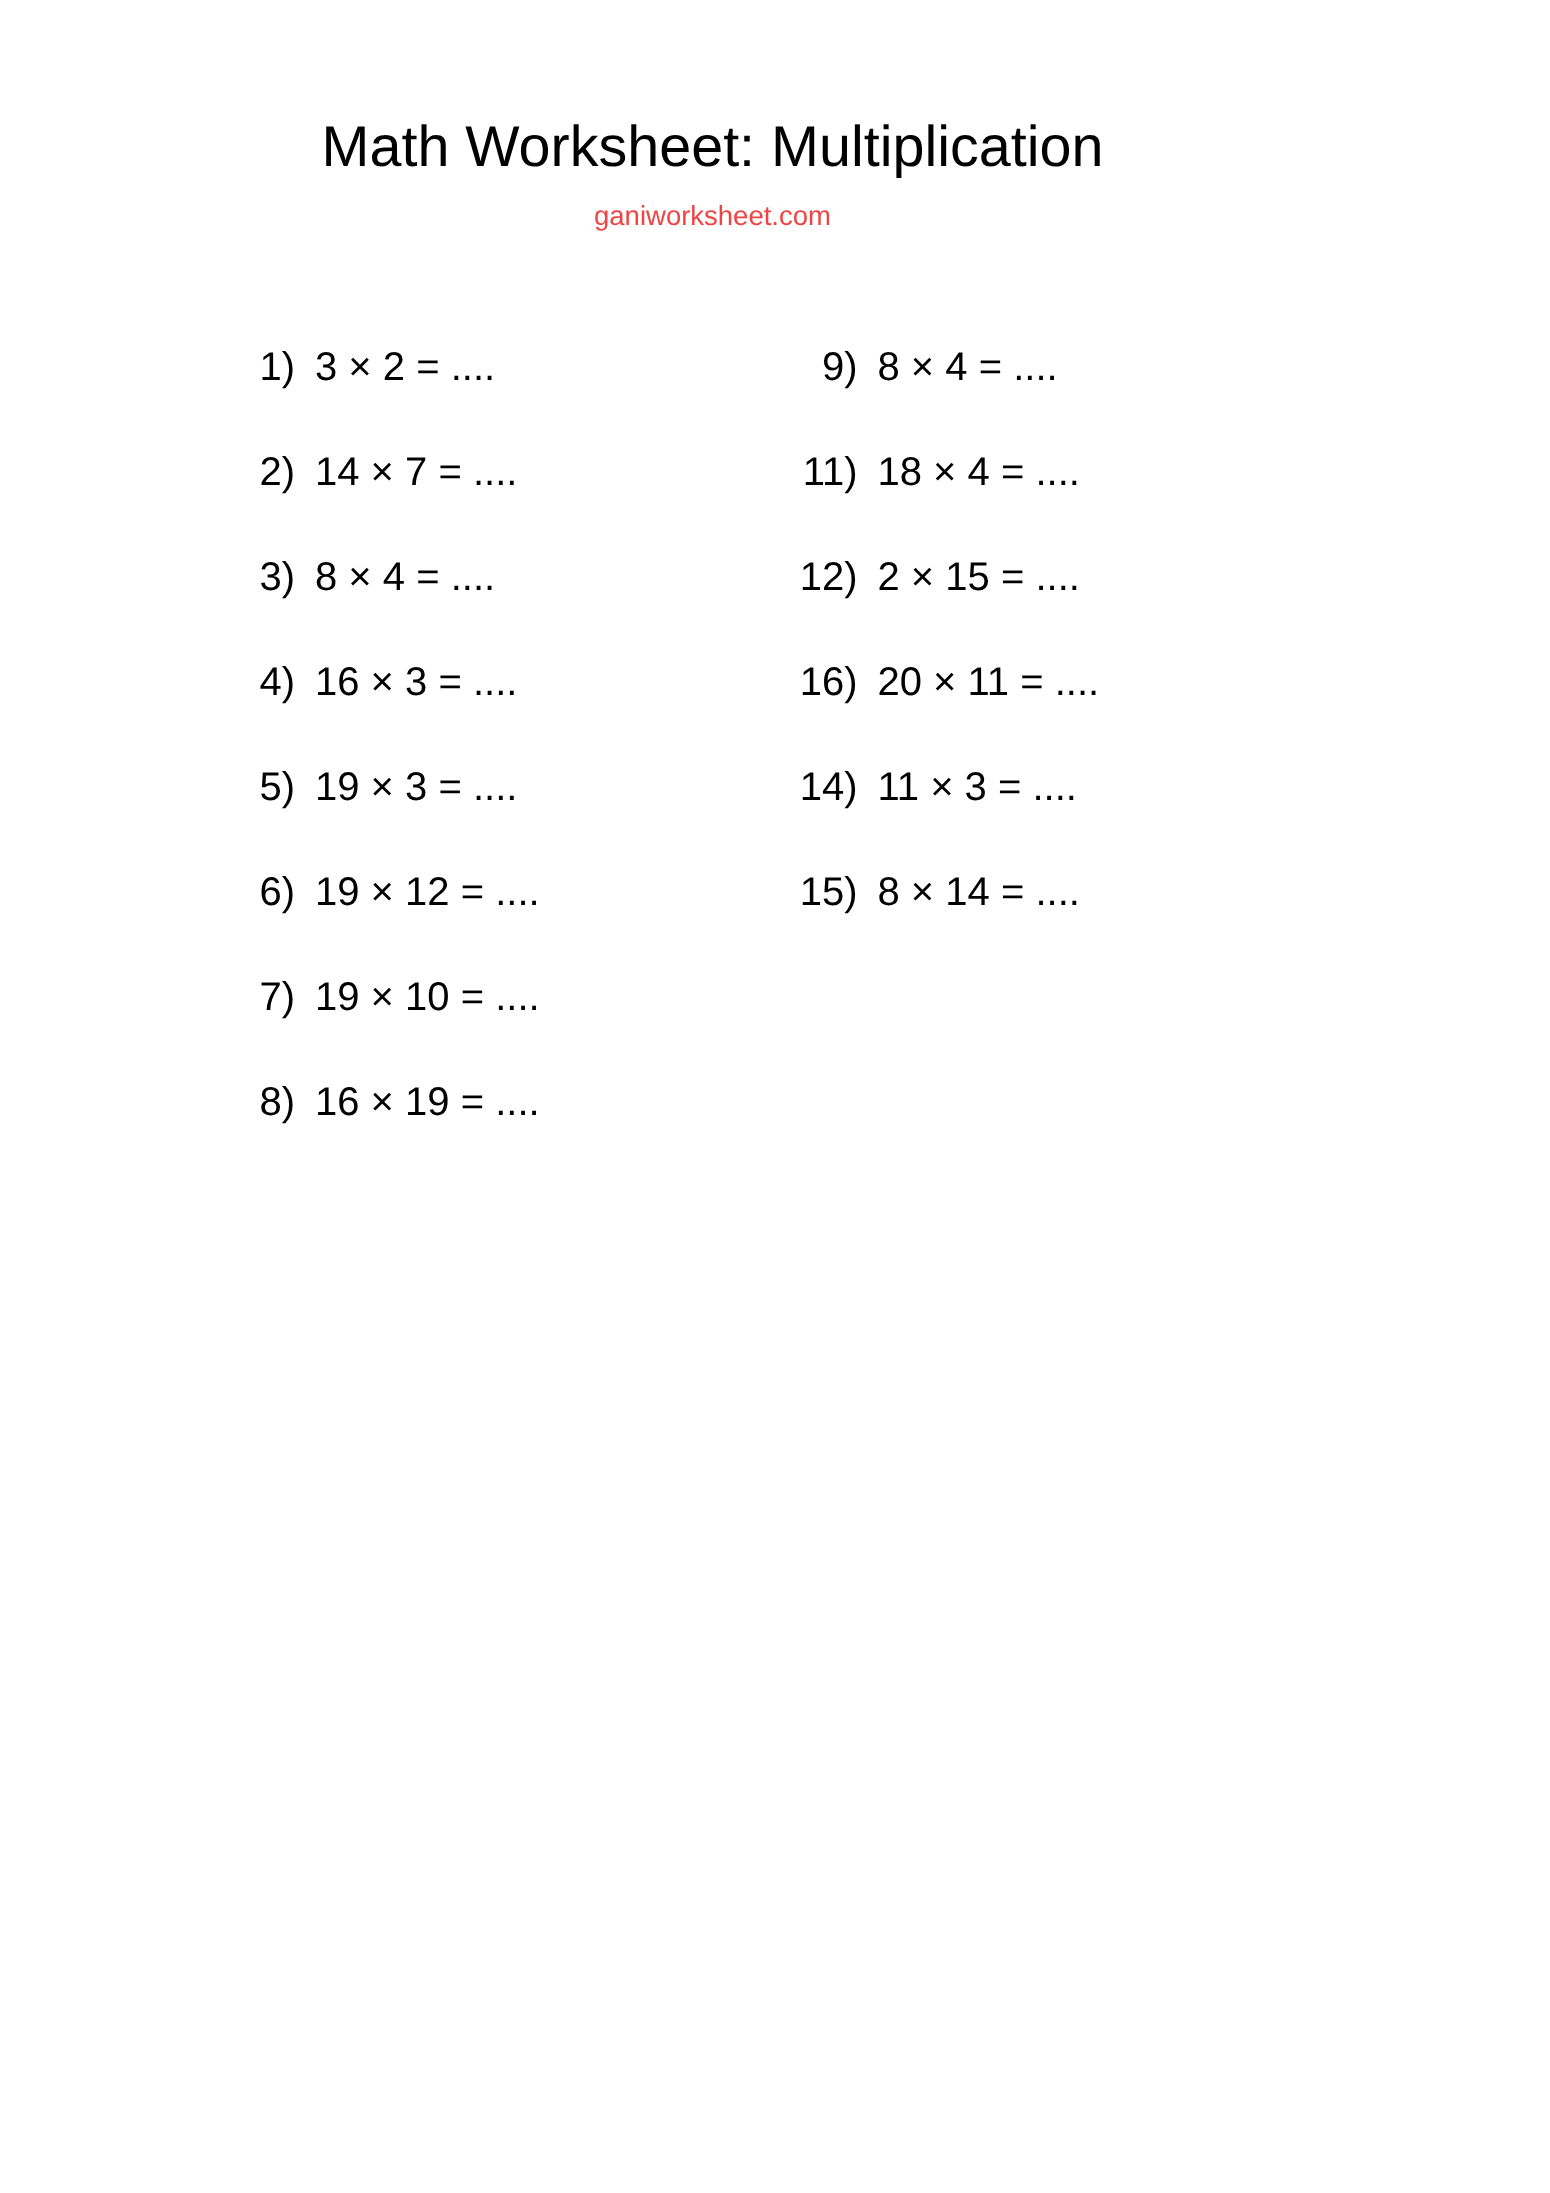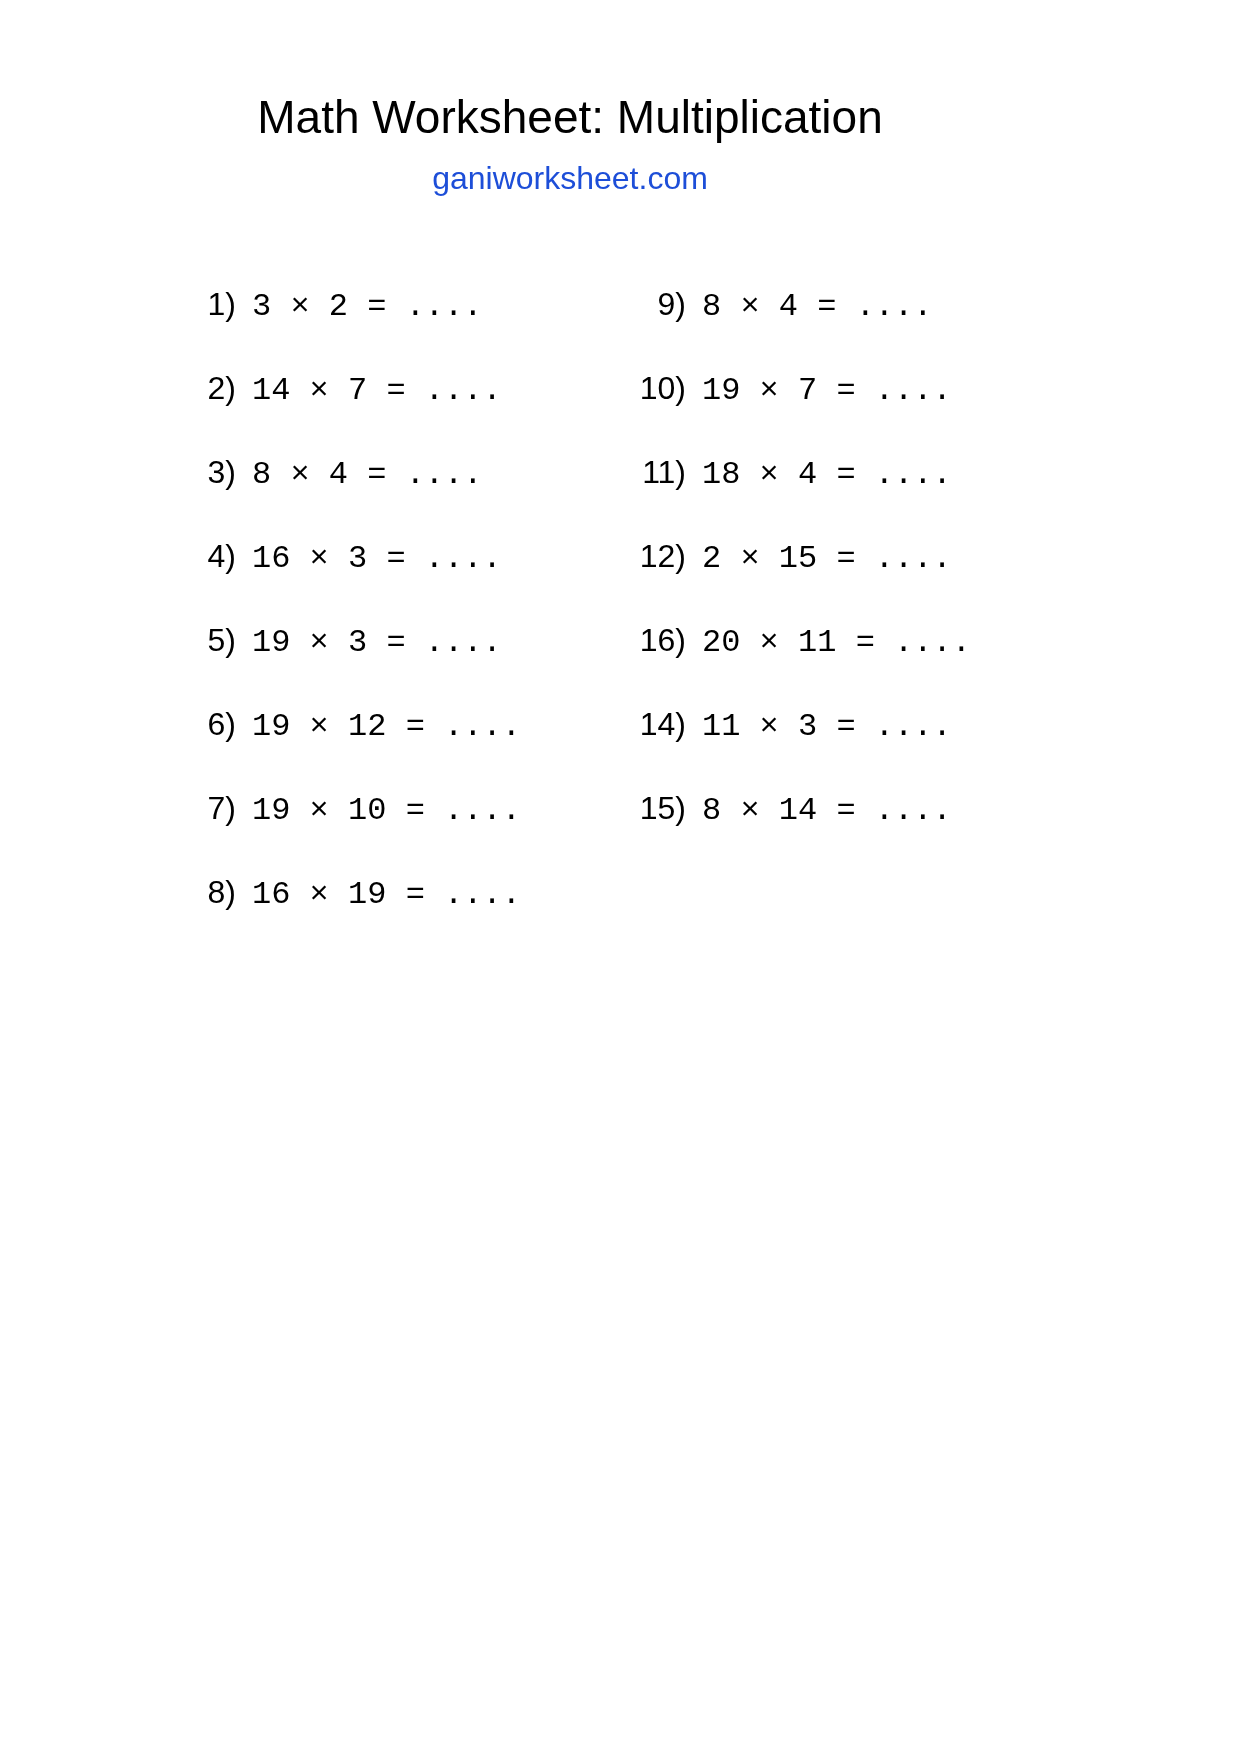--- a/index.html
+++ b/index.html
@@ -27,23 +27,23 @@
     font-size: 46px;
     font-weight: 400;
     letter-spacing: 0px;
     margin: 0;
     padding-top: 92px;
     color: #000000;
     line-height: 1.1;
   }
   .subtitle {
     text-align: center;
-    font-size: 32px;
+    font-size: 22px;
     font-weight: 400;
-    color: #1d4ed8;
+    color: #ef4444;
     margin: 0;
     padding-top: 18px;
     line-height: 1.1;
   }
   .columns {
     margin-top: 92px;
     display: flex;
     flex-direction: row;
     align-items: flex-start;
     padding-left: 180px;
@@ -68,21 +68,20 @@
     height: 84px;
   }
   .num {
     min-width: 56px;
     text-align: right;
     white-space: nowrap;
   }
   .expr {
     padding-left: 16px;
     white-space: nowrap;
-    font-family: Liberation Mono, monospace;
   }
 </style>
 </head>
 <body>
 
 <div class="sheet">
 
   <h1 class="title">Math Worksheet: Multiplication</h1>
   <div class="subtitle">ganiworksheet.com</div>
 
@@ -122,24 +121,20 @@
         <span class="expr">16 × 19 = ....</span>
       </div>
     </div>
 
     <div class="col col-right">
       <div class="problem">
         <span class="num">9)</span>
         <span class="expr">8 × 4 = ....</span>
       </div>
       <div class="problem">
-        <span class="num">10)</span>
-        <span class="expr">19 × 7 = ....</span>
-      </div>
-      <div class="problem">
         <span class="num">11)</span>
         <span class="expr">18 × 4 = ....</span>
       </div>
       <div class="problem">
         <span class="num">12)</span>
         <span class="expr">2 × 15 = ....</span>
       </div>
       <div class="problem">
         <span class="num">16)</span>
         <span class="expr">20 × 11 = ....</span>

